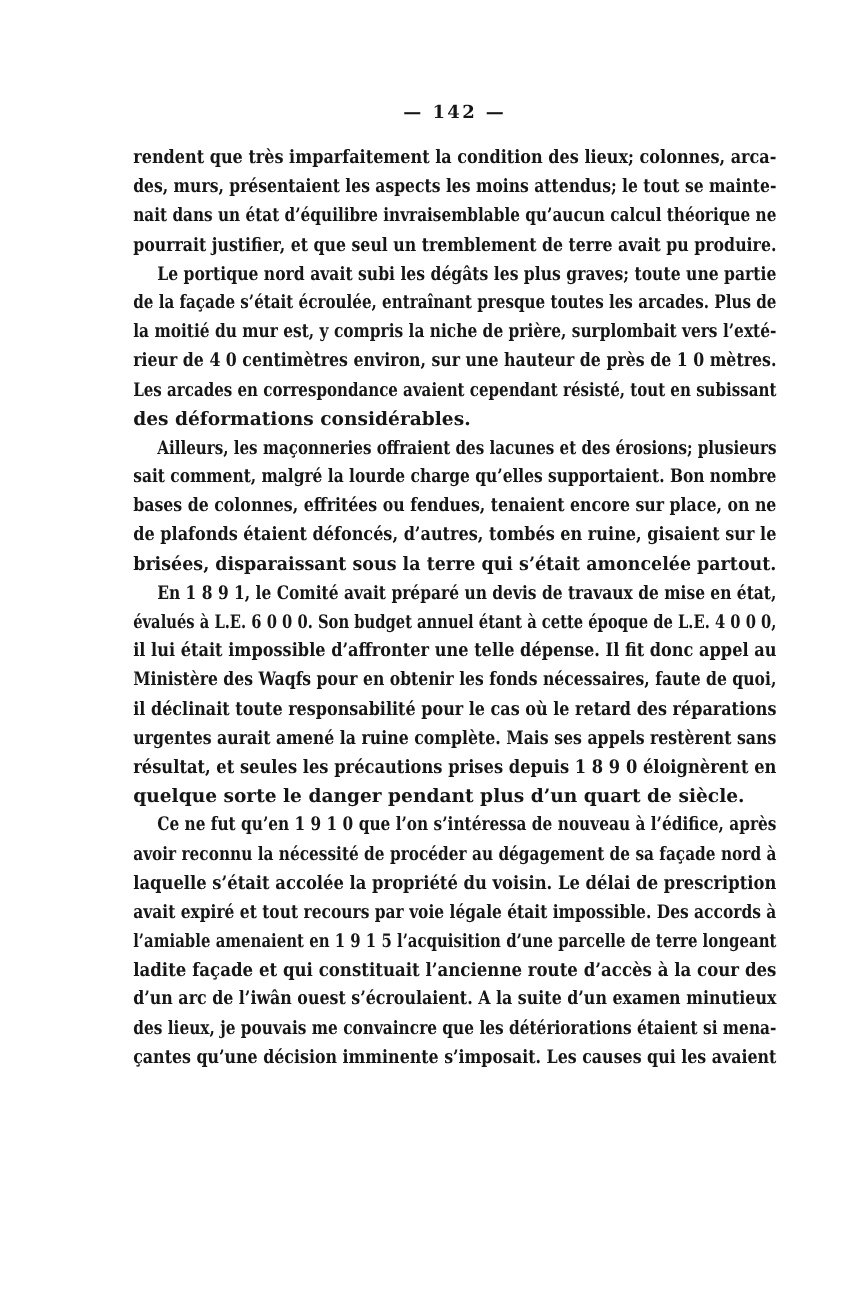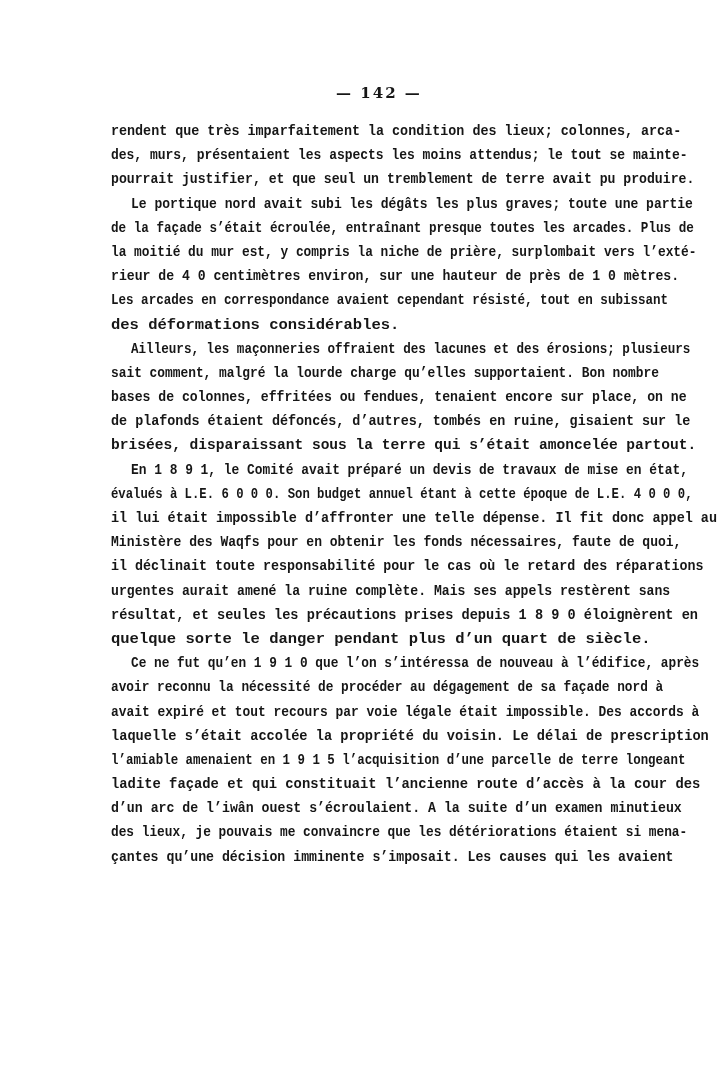--- a/index.html
+++ b/index.html
@@ -39,21 +39,20 @@
   .text-block {
     position: absolute;
     left: 94px;
     top: 119px;
     width: 536px;
     font-size: 15.5px;
   }
   .paragraph {
     margin: 0;
     padding: 0;
-    font-family: Liberation Mono, monospace;
   }
   .line {
     height: 24.2px;
     line-height: 24.2px;
     white-space: nowrap;
     overflow: visible;
   }
   .line.indented {
     padding-left: 20px;
   }
@@ -66,20 +65,21 @@
 </style>
 </head>
 <body>
 
 <div class="page">
   <div class="page-number">— 142 —</div>
   <div class="text-block">
       <div class="paragraph">
         <div class="line"><span class="line-text" style="transform: scaleX(0.863363);">rendent que très imparfaitement la condition des lieux; colonnes, arca-</span></div>
         <div class="line"><span class="line-text" style="transform: scaleX(0.83752);">des, murs, présentaient les aspects les moins attendus; le tout se mainte-</span></div>
+        <div class="line"><span class="line-text" style="transform: scaleX(0.821515);">nait dans un état d’équilibre invraisemblable qu’aucun calcul théorique ne</span></div>
         <div class="line"><span class="line-text" style="transform: scaleX(0.84741);">pourrait justifier, et que seul un tremblement de terre avait pu produire.</span></div>
       </div>
       <div class="paragraph">
         <div class="line indented"><span class="line-text" style="transform: scaleX(0.839024);">Le portique nord avait subi les dégâts les plus graves; toute une partie</span></div>
         <div class="line"><span class="line-text" style="transform: scaleX(0.813797);">de la façade s’était écroulée, entraînant presque toutes les arcades. Plus de</span></div>
         <div class="line"><span class="line-text" style="transform: scaleX(0.828179);">la moitié du mur est, y compris la niche de prière, surplombait vers l’exté-</span></div>
         <div class="line"><span class="line-text" style="transform: scaleX(0.848248);">rieur de 4 0 centimètres environ, sur une hauteur de près de 1 0 mètres.</span></div>
         <div class="line"><span class="line-text" style="transform: scaleX(0.809381);">Les arcades en correspondance avaient cependant résisté, tout en subissant</span></div>
         <div class="line"><span class="line-text">des déformations considérables.</span></div>
       </div>
@@ -96,22 +96,22 @@
         <div class="line"><span class="line-text" style="transform: scaleX(0.86872);">il lui était impossible d’affronter une telle dépense. Il fit donc appel au</span></div>
         <div class="line"><span class="line-text" style="transform: scaleX(0.840023);">Ministère des Waqfs pour en obtenir les fonds nécessaires, faute de quoi,</span></div>
         <div class="line"><span class="line-text" style="transform: scaleX(0.860655);">il déclinait toute responsabilité pour le cas où le retard des réparations</span></div>
         <div class="line"><span class="line-text" style="transform: scaleX(0.846741);">urgentes aurait amené la ruine complète. Mais ses appels restèrent sans</span></div>
         <div class="line"><span class="line-text" style="transform: scaleX(0.876444);">résultat, et seules les précautions prises depuis 1 8 9 0 éloignèrent en</span></div>
         <div class="line"><span class="line-text">quelque sorte le danger pendant plus d’un quart de siècle.</span></div>
       </div>
       <div class="paragraph">
         <div class="line indented"><span class="line-text" style="transform: scaleX(0.825456);">Ce ne fut qu’en 1 9 1 0 que l’on s’intéressa de nouveau à l’édifice, après</span></div>
         <div class="line"><span class="line-text" style="transform: scaleX(0.824556);">avoir reconnu la nécessité de procéder au dégagement de sa façade nord à</span></div>
+        <div class="line"><span class="line-text" style="transform: scaleX(0.880357);">laquelle s’était accolée la propriété du voisin. Le délai de prescription</span></div>
         <div class="line"><span class="line-text" style="transform: scaleX(0.832096);">avait expiré et tout recours par voie légale était impossible. Des accords à</span></div>
-        <div class="line"><span class="line-text" style="transform: scaleX(0.880357);">laquelle s’était accolée la propriété du voisin. Le délai de prescription</span></div>
         <div class="line"><span class="line-text" style="transform: scaleX(0.80202);">l’amiable amenaient en 1 9 1 5 l’acquisition d’une parcelle de terre longeant</span></div>
         <div class="line"><span class="line-text" style="transform: scaleX(0.892404);">ladite façade et qui constituait l’ancienne route d’accès à la cour des</span></div>
       </div>
       <div class="paragraph">
         <div class="line"><span class="line-text" style="transform: scaleX(0.852231);">d’un arc de l’iwân ouest s’écroulaient. A la suite d’un examen minutieux</span></div>
         <div class="line"><span class="line-text" style="transform: scaleX(0.826005);">des lieux, je pouvais me convaincre que les détériorations étaient si mena-</span></div>
         <div class="line"><span class="line-text" style="transform: scaleX(0.851723);">çantes qu’une décision imminente s’imposait. Les causes qui les avaient</span></div>
       </div>
     </div>
 </div>

